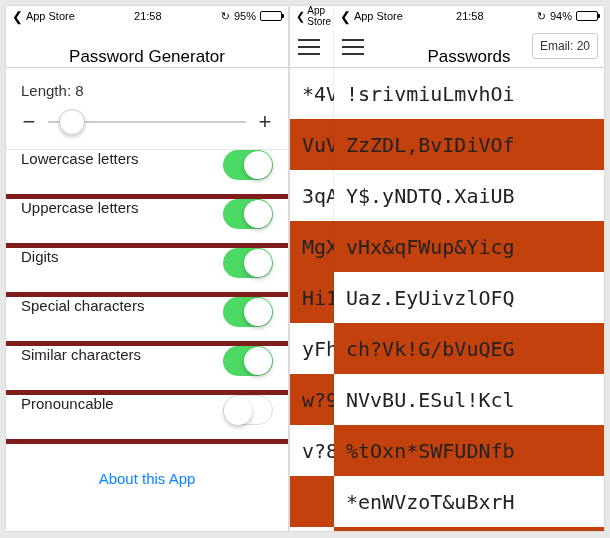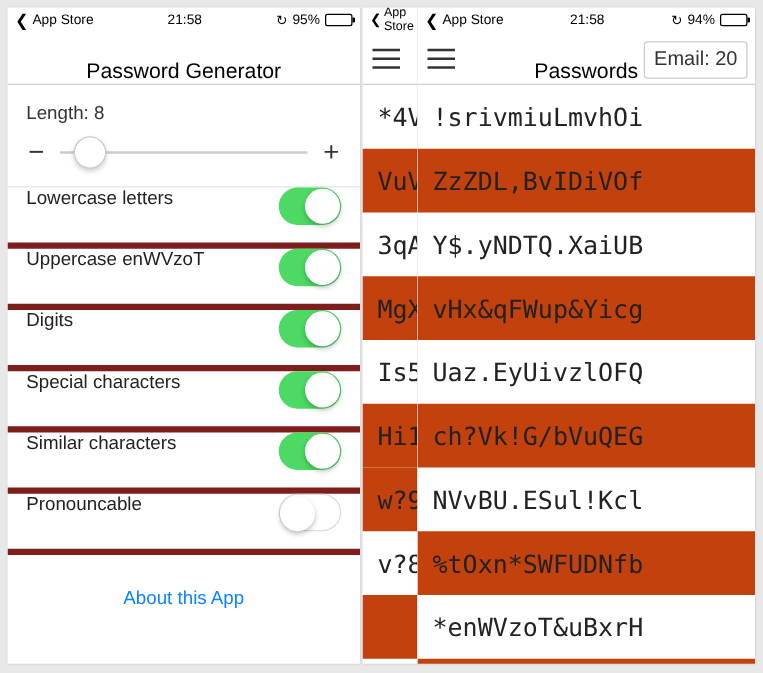--- a/index.html
+++ b/index.html
@@ -59,21 +59,21 @@
   .nav-title { font-size: 17px; font-weight: 400; color:#000; }
   .hamburger {
     position:absolute; left:8px; top:0; bottom:0; width:26px;
     display:flex; flex-direction:column; justify-content:center; gap:5px;
     cursor:pointer;
   }
   .hamburger span{ height:2px; background:#333; width:22px; }
   .nav-right-btn{
     position:absolute; right:6px; top:7px;
     border:1px solid #ccc; border-radius:3px;
-    font-size:16px; padding:5px 7px; color:#333;
+    font-size:12px; padding:5px 7px; color:#333;
     background:#fff;
   }
 
   
   .content-left{ padding-top:0; }
   .length-row{
     padding: 14px 15px 6px 15px;
     font-size:15px; color:#333;
   }
   .slider-row{
@@ -162,21 +162,21 @@
       <div class="minus-plus">+</div>
     </div>
     <div id="options-host">
         <div class="option-row">
           <span>Lowercase letters</span>
           <div class="toggle on">
             <div class="toggle-knob"></div>
           </div>
         </div>
         <div class="option-row">
-          <span>Uppercase enWVzoT</span>
+          <span>Uppercase letters</span>
           <div class="toggle on">
             <div class="toggle-knob"></div>
           </div>
         </div>
         <div class="option-row">
           <span>Digits</span>
           <div class="toggle on">
             <div class="toggle-knob"></div>
           </div>
         </div>
@@ -213,22 +213,22 @@
         <span></span>
         <span></span>
         <span></span>
       </div>
   </div>
   <div class="pwd-list" id="mid-host">
       <div class="pwd-row">*4V</div>
       <div class="pwd-row alt">VuV</div>
       <div class="pwd-row">3qA</div>
       <div class="pwd-row alt">MgX</div>
-      <div class="pwd-row">Is5</div>
       <div class="pwd-row alt">Hi1</div>
+      <div class="pwd-row">yFh</div>
       <div class="pwd-row alt">w?9</div>
       <div class="pwd-row">v?8</div>
       <div class="pwd-row alt"></div>
     </div>
 </div>
 
 <div class="phone phone-right">
   <div class="status-bar">
     <div class="status-left">
       <span class="back-chevron">❮</span>

